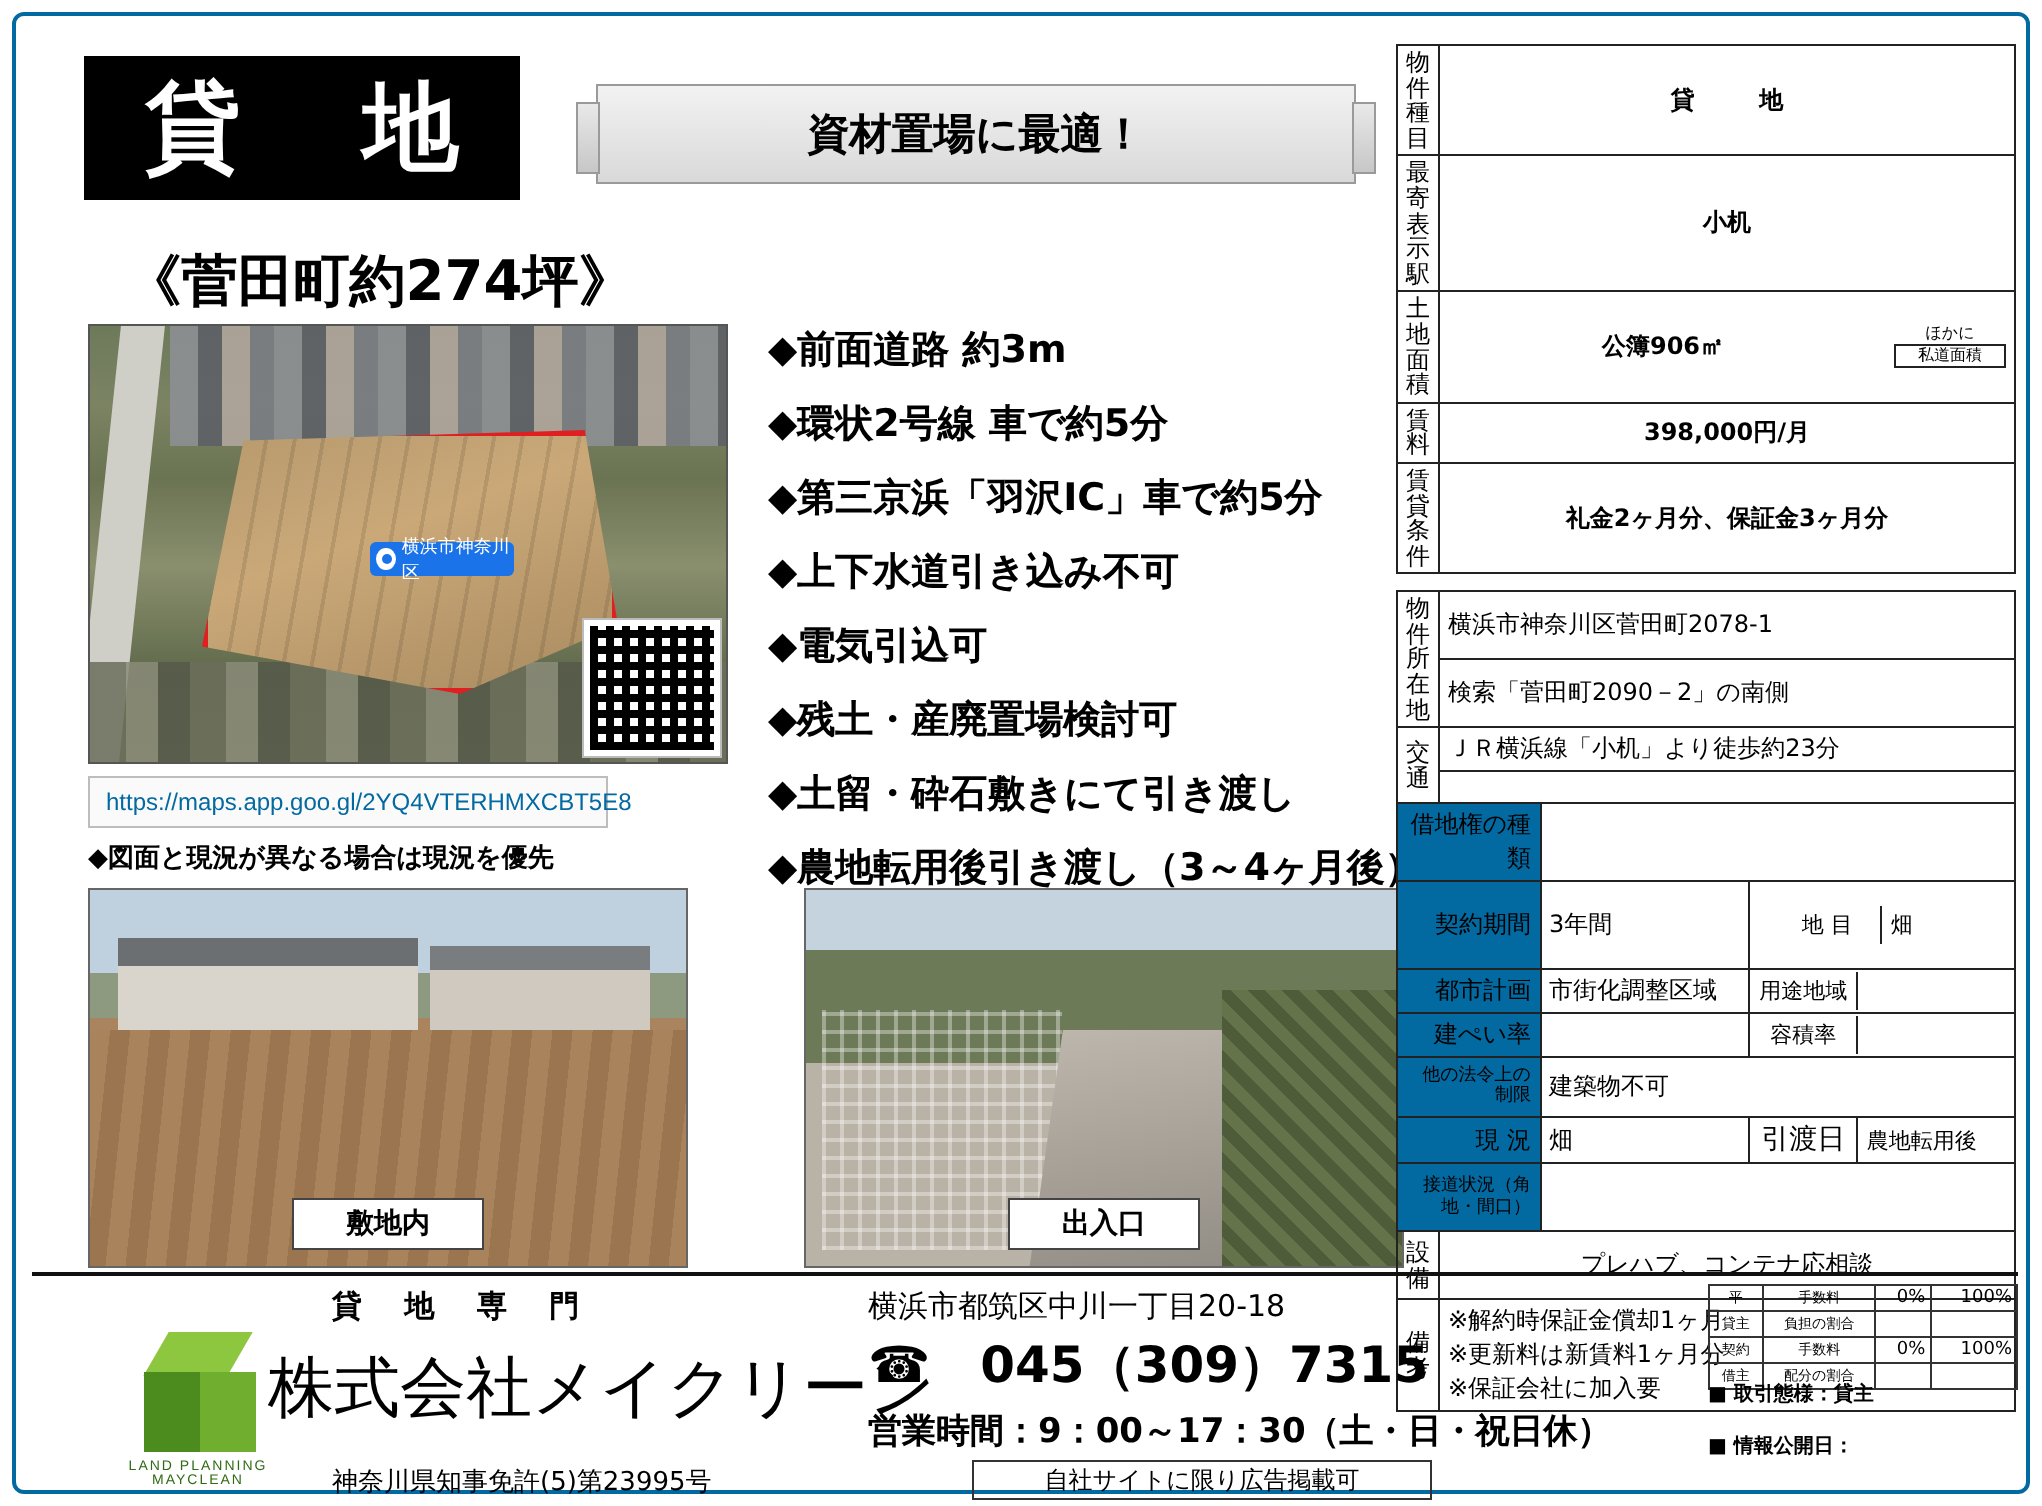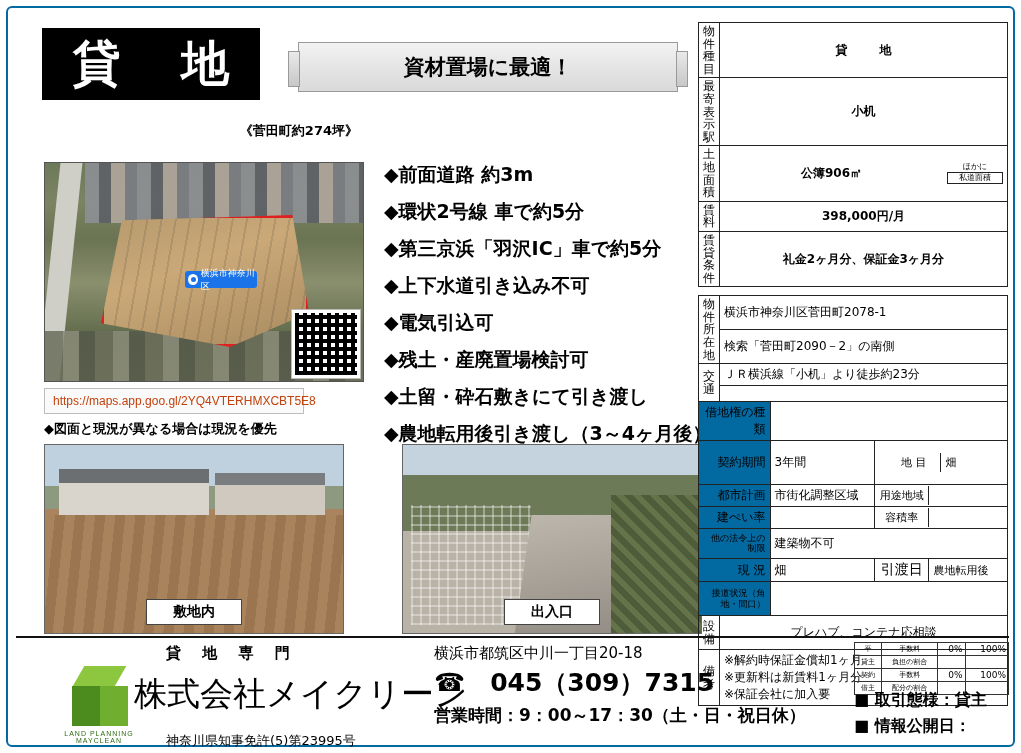--- a/index.html
+++ b/index.html
@@ -33,22 +33,22 @@
     font-size:21px; font-weight:bold;
     font-family:"DejaVu Sans", sans-serif;
   }
   .ribbon:before, .ribbon:after{
     content:""; position:absolute; top:8px; width:10px; height:34px;
     background:linear-gradient(#e9e9e9,#c7c7c7); border:1px solid #9a9a9a;
   }
   .ribbon:before{ left:-11px; }
   .ribbon:after{ right:-11px; }
   .subtitle {
-    position:absolute; left:52px; top:100px; width:280px;
-    font-size:13px; font-weight:bold; text-align:right;
+    position:absolute; left:24px; top:100px; width:280px;
+    font-size:28px; font-weight:bold; text-align:center;
     font-family:"DejaVu Sans", sans-serif;
   }
   
   .aerial {
     position:absolute; left:18px; top:140px; width:320px; height:220px;
     background:
       linear-gradient(180deg,#6d7a5a 0%, #7b8363 18%, #6a7352 35%, #8a8f6e 55%, #5f6a4a 80%, #6e7857 100%);
     overflow:hidden; border:1px solid #555;
   }
   .aerial .road-l {
@@ -90,21 +90,21 @@
     background:
       repeating-linear-gradient(90deg,#000 0 4px,#fff 4px 8px),
       repeating-linear-gradient(0deg,#000 0 4px,#fff 4px 8px);
     background-blend-mode:multiply;
     border:3px solid #fff; outline:1px solid #bbb;
   }
   .url-box {
     position:absolute; left:18px; top:366px; width:260px; height:26px;
     border:1px solid #bdbdbd; background:#fafafa;
     display:flex; align-items:center; padding-left:8px;
-    font-size:12px; color:#c2410c;
+    font-size:12px; color:#0369a1;
   }
   .notice {
     position:absolute; left:18px; top:398px; width:320px;
     font-size:13px; font-weight:bold;
     font-family:"DejaVu Sans", sans-serif;
   }
   .bullets {
     position:absolute; left:358px; top:140px; width:300px;
   }
   .bullets div {
@@ -159,21 +159,21 @@
   .lp { position:absolute; left:48px; top:92px; font-size:7px; letter-spacing:1px; color:#2f6b12; text-align:center; width:70px;}
   .license { position:absolute; left:150px; top:94px; font-size:13px; font-family:"DejaVu Sans", sans-serif;}
   .addr { position:absolute; left:418px; top:6px; font-size:15px; font-family:"DejaVu Sans", sans-serif;}
   .tel { position:absolute; left:418px; top:28px; font-size:25px; font-weight:bold; font-family:"DejaVu Sans", sans-serif;}
   .hours { position:absolute; left:418px; top:66px; font-size:17px; font-weight:bold; font-family:"DejaVu Sans", sans-serif;}
   .selfsite { position:absolute; left:470px; top:92px; width:230px; height:20px; border:1px solid #333; display:flex; align-items:center; justify-content:center; font-size:12px; font-family:"DejaVu Sans", sans-serif;}
   .fee-box { position:absolute; left:838px; top:4px; width:155px; }
   table.fee { border-collapse:collapse; width:155px; font-family:"DejaVu Sans", sans-serif;}
   table.fee td { border:1px solid #333; font-size:7px; padding:1px 2px; text-align:center; }
   table.fee td.v { font-size:9px; text-align:right; }
-  .foot-note { position:absolute; left:838px; font-size:16px; font-weight:bold; font-family:"DejaVu Sans", sans-serif;}
+  .foot-note { position:absolute; left:838px; font-size:10px; font-weight:bold; font-family:"DejaVu Sans", sans-serif;}
 </style>
 </head>
 <body>
 
 <div class="sheet">
 
   <div class="left">
 
     <div class="title-badge">貸 地</div>
     <div class="ribbon">資材置場に最適！</div>
@@ -379,20 +379,21 @@
       <div>LAND PLANNING</div>
       <div>MAYCLEAN</div>
     </div>
 
     <div class="company">株式会社メイクリーン</div>
     <div class="license">神奈川県知事免許(5)第23995号</div>
 
     <div class="addr">横浜市都筑区中川一丁目20-18</div>
     <div class="tel">☎　045（309）7315</div>
     <div class="hours">営業時間：9：00～17：30（土・日・祝日休）</div>
+    <div class="selfsite">自社サイトに限り広告掲載可</div>
 
     <div class="fee-box">
       <table class="fee">
         <tbody>
             <tr>
           <td>平</td>
           <td>手数料</td>
           <td class="v">0%</td>
           <td class="v">100%</td>
         </tr>

